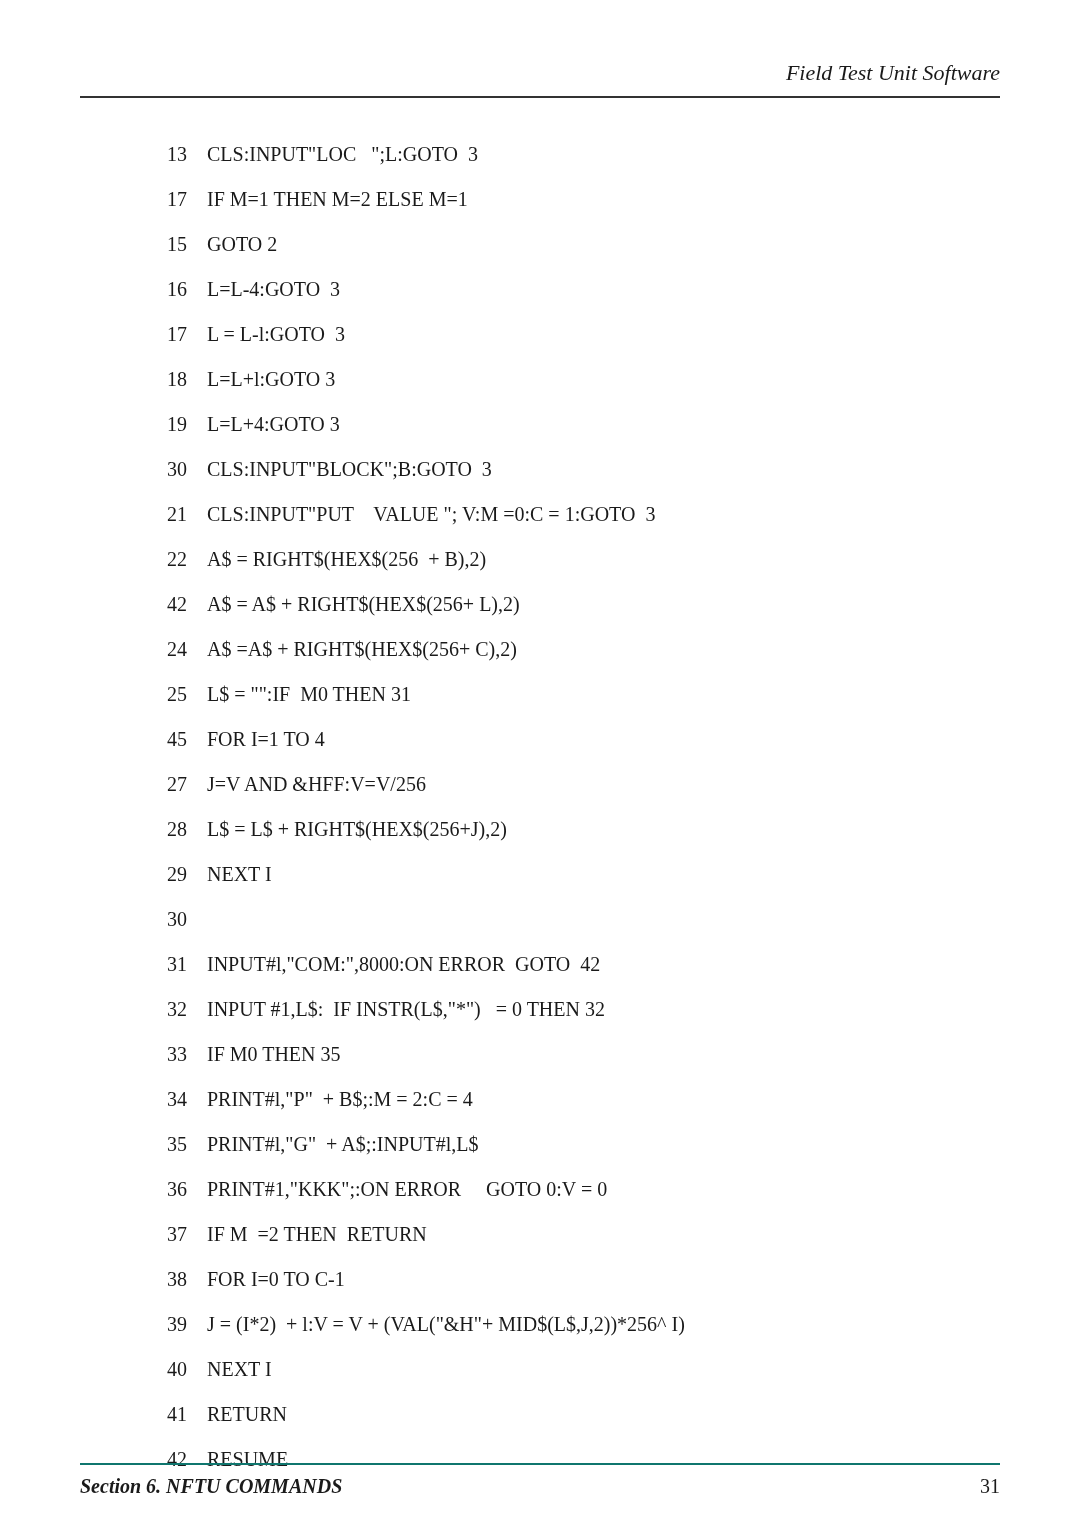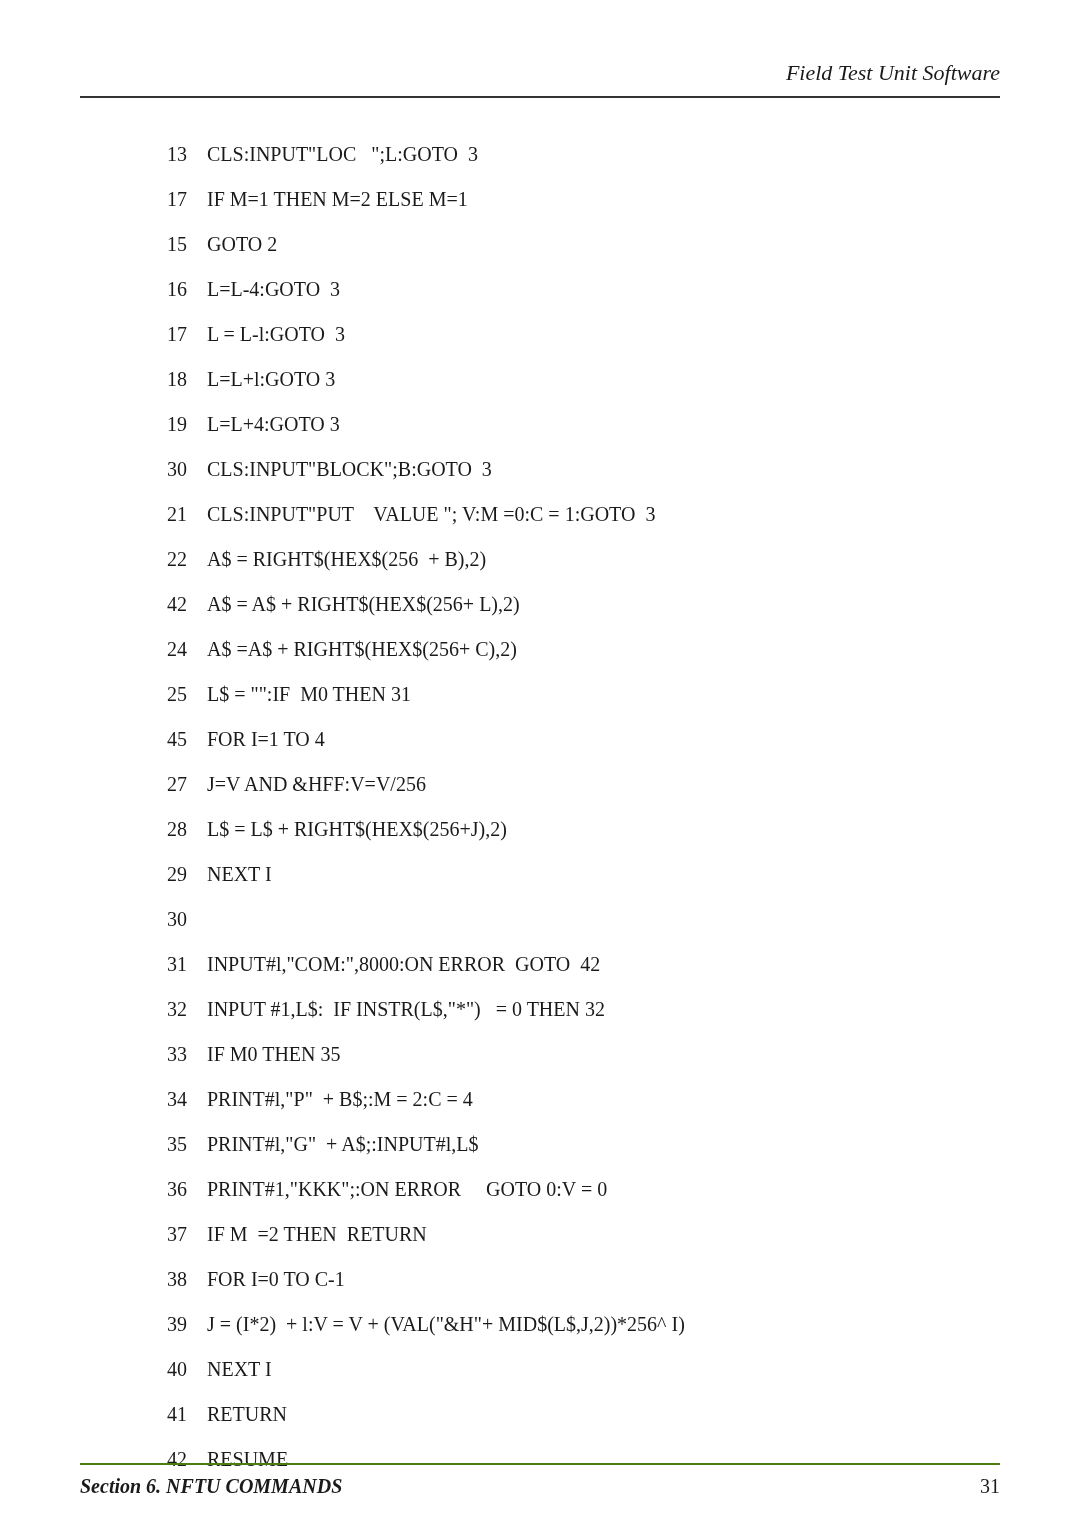--- a/index.html
+++ b/index.html
@@ -65,21 +65,21 @@
       font-size: 20px;
       color: #1a1a1a;
       white-space: pre;
     }
 
     .footer {
       position: absolute;
       bottom: 50px;
       left: 80px;
       right: 80px;
-      border-top: 2px solid #4d7c0f;
+      border-top: 2px solid #0f766e;
       padding-top: 10px;
       display: flex;
       justify-content: space-between;
       align-items: center;
     }
 
     .footer-left {
       font-style: italic;
       font-weight: bold;
       font-size: 20px;

